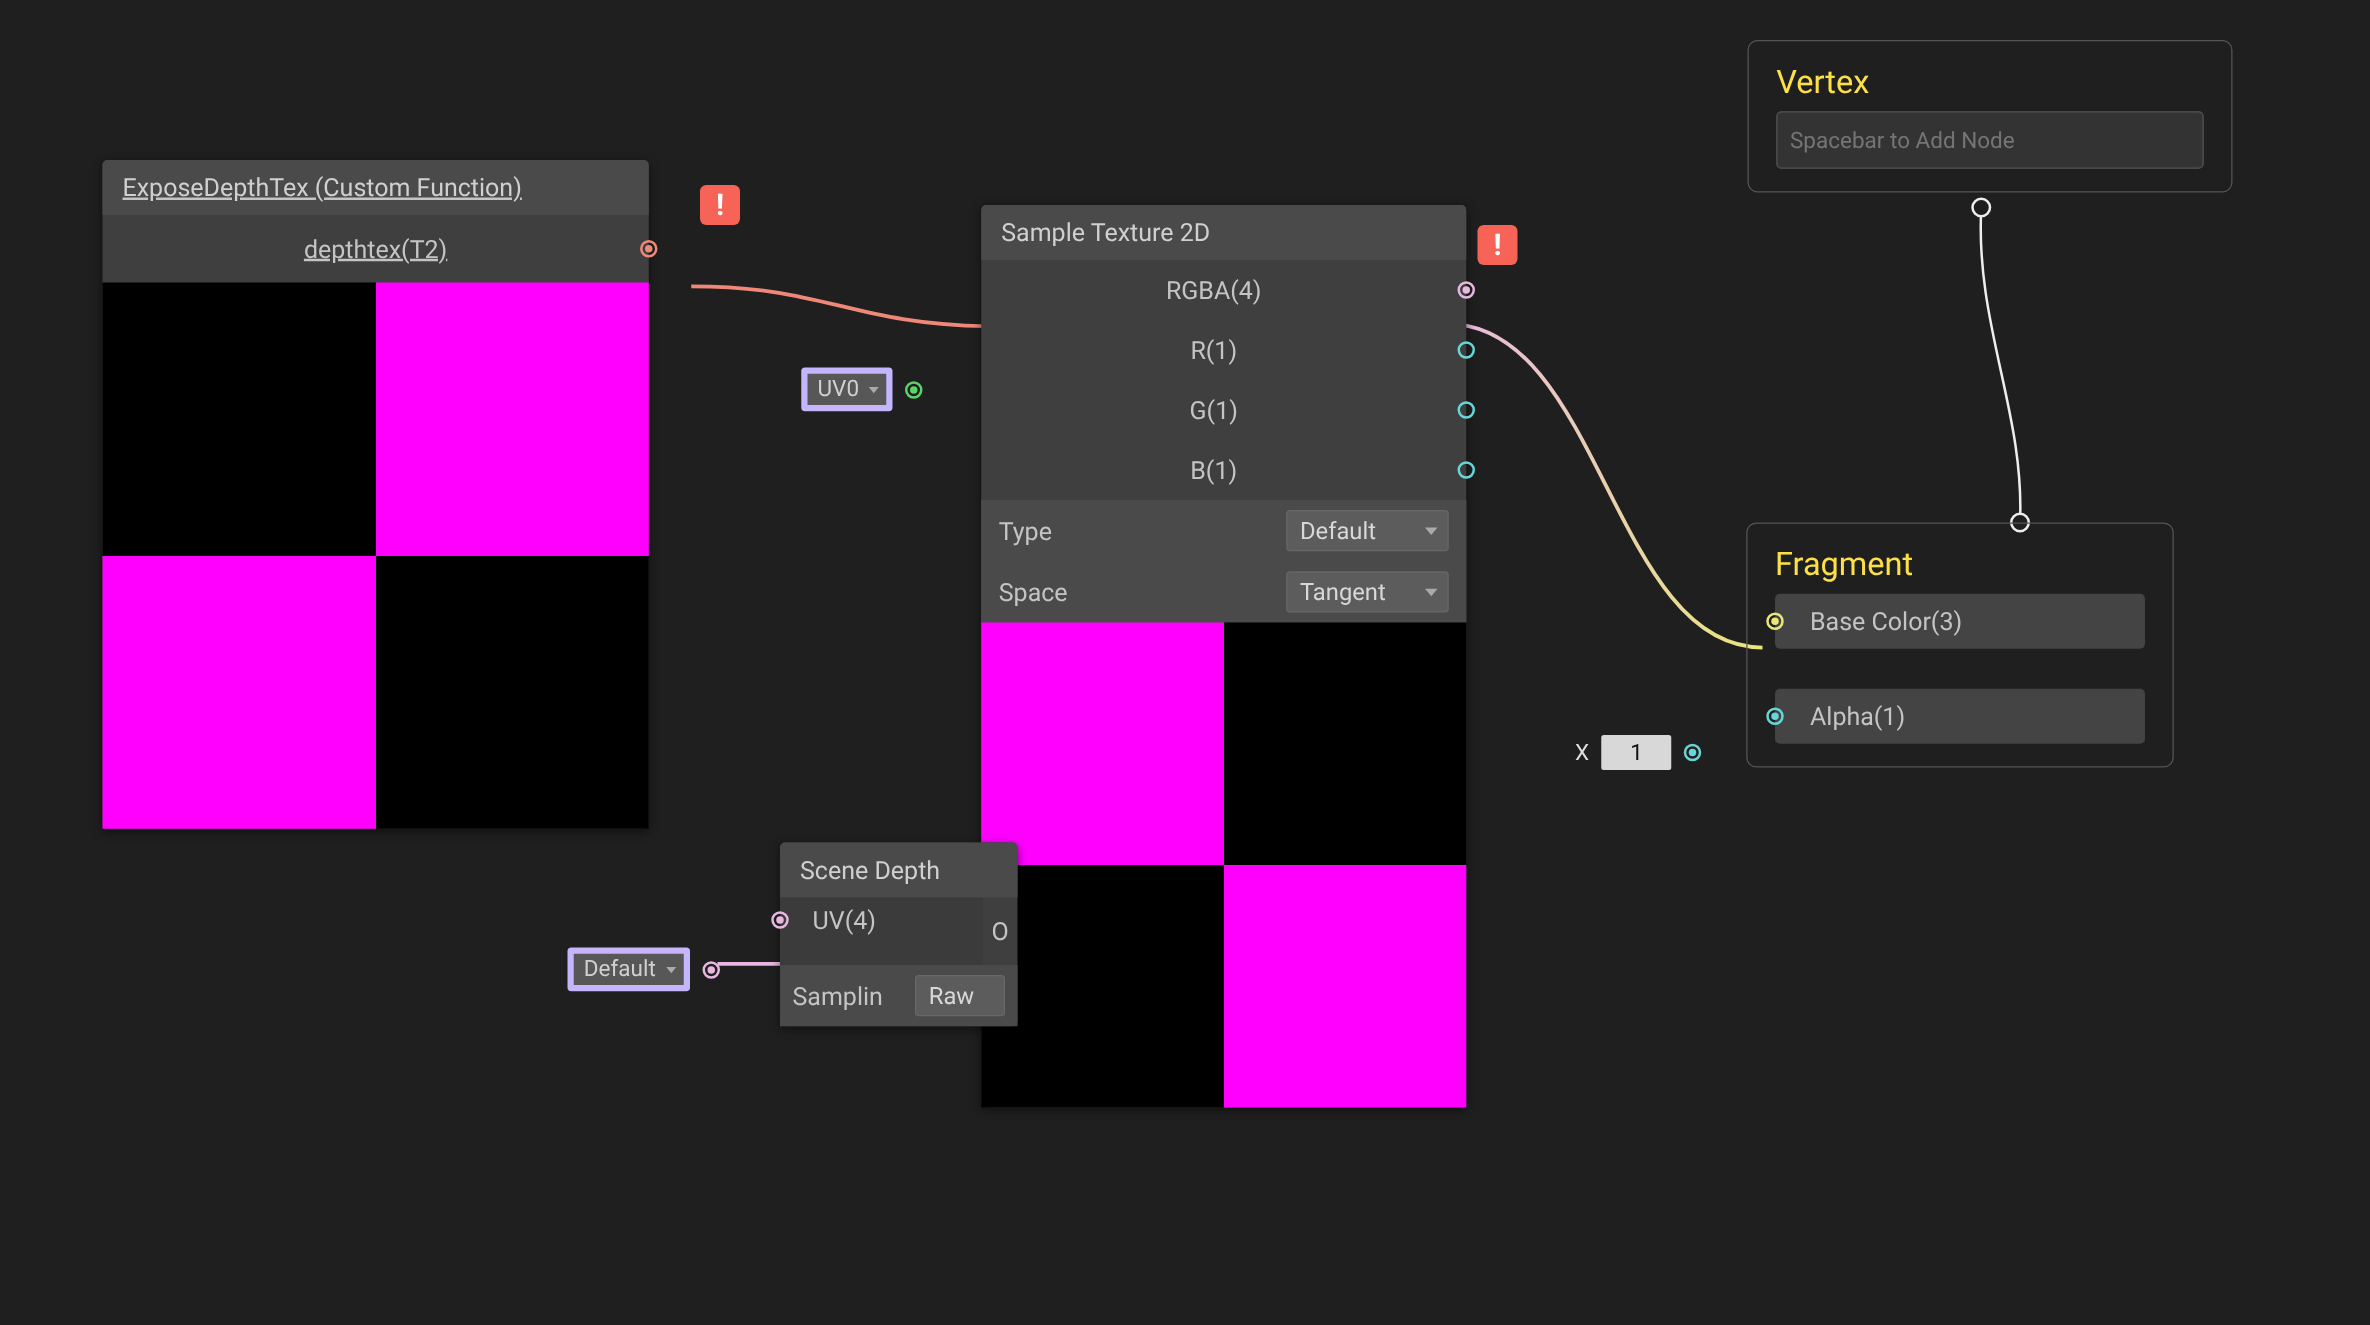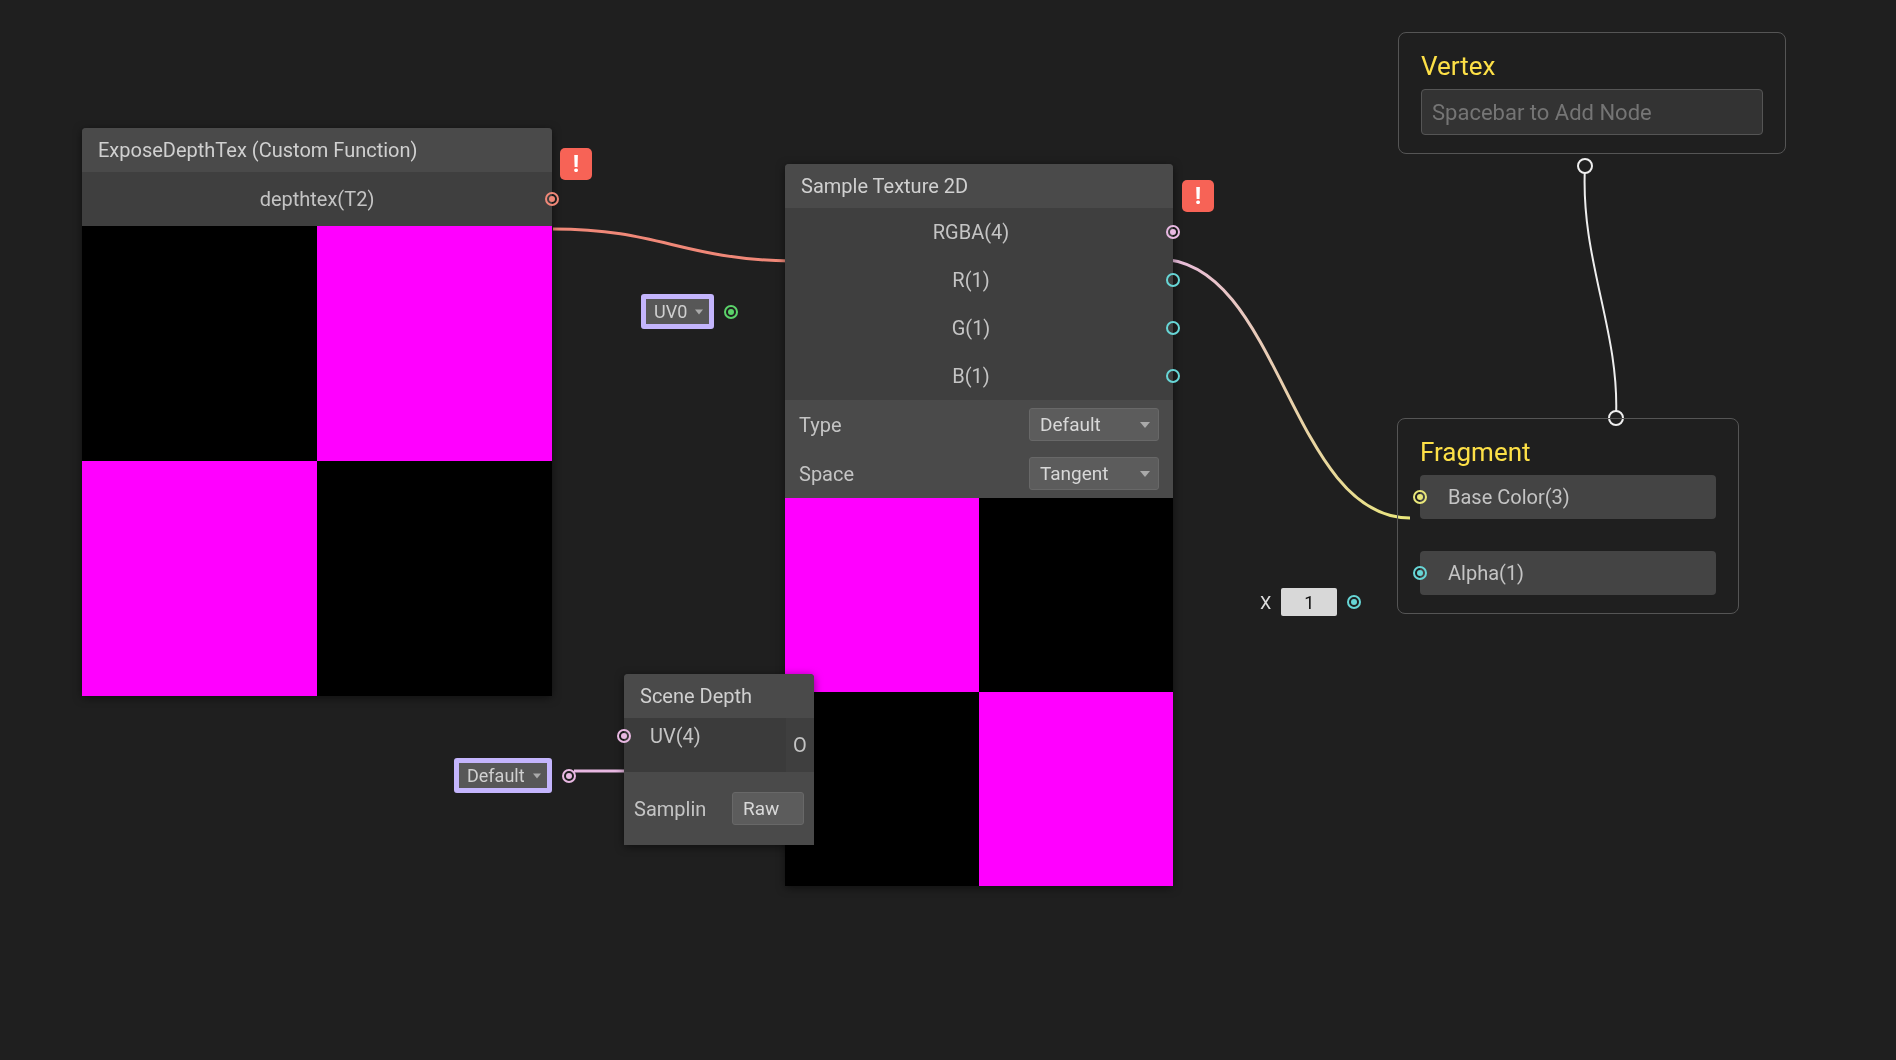--- a/index.html
+++ b/index.html
@@ -1,21 +1,21 @@
 <!DOCTYPE html>
 <html><head>
 <meta charset="utf-8">
 <style>
   *{box-sizing:border-box;margin:0;padding:0;font-family:-apple-system,BlinkMacSystemFont,"Segoe UI",Roboto,sans-serif}
   body{background:#1f1f1f;width:1896px;height:1060px;position:relative;color:#c4c4c4;overflow:hidden}
   .node{position:absolute;background:#3f3f3f;border-radius:4px;box-shadow:0 2px 8px rgba(0,0,0,.5)}
   .node-title{padding:10px 16px;background:#4a4a4a;border-radius:4px 4px 0 0;font-size:20px;color:#d0d0d0}
   .master{position:absolute;border:1px solid #555;border-radius:8px;padding:18px 22px;background:transparent}
   .master-title{font-size:26px;color:#fde047;margin-bottom:8px}
-  .search{background:#333;border:1px solid #555;border-radius:4px;padding:6px 10px;color:#888;width:100%;font-size:22px;height:46px}
+  .search{background:#333;border:1px solid #555;border-radius:4px;padding:6px 10px;color:#888;width:100%;font-size:18px;height:46px}
   .port-row{display:flex;align-items:center;padding:6px 12px;font-size:20px;position:relative}
   .port-row.out{justify-content:center}
   .port{width:14px;height:14px;border-radius:50%;border:2px solid;display:inline-block;flex:0 0 14px}
   .port.filled::after{content:"";display:block;width:6px;height:6px;border-radius:50%;margin:2px;background:currentColor}
   .prop-row{display:flex;justify-content:space-between;align-items:center;padding:8px 14px;font-size:20px;background:#4a4a4a}
   .dd{background:#5c5c5c;border:1px solid #686868;padding:4px 26px 4px 10px;border-radius:3px;color:#d8d8d8;position:relative;min-width:130px;font-size:19px}
   .dd .arrow{position:absolute;right:8px;top:50%;transform:translateY(-50%);border-left:5px solid transparent;border-right:5px solid transparent;border-top:6px solid #aaa}
   .mini-dd{background:#575757;border:5px solid #c4b5fd;padding:2px 22px 2px 8px;border-radius:3px;color:#d0d0d0;position:relative;font-size:18px}
   .mini-dd .arrow{position:absolute;right:6px;top:50%;transform:translateY(-50%);border-left:4px solid transparent;border-right:4px solid transparent;border-top:5px solid #aaa}
   .preview{width:100%;aspect-ratio:1}
@@ -63,21 +63,21 @@
 
   <path d="M 1158 259 C 1280 259 1290 518 1410 518" stroke="url(#g3)" stroke-width="3" fill="none"></path>
 
   <path d="M 1585 166 C 1580 260 1620 330 1616 418" stroke="#eee" stroke-width="2" fill="none"></path>
   <circle cx="1585" cy="166" r="7" fill="#1f1f1f" stroke="#eee" stroke-width="2"></circle>
   <circle cx="1616" cy="418" r="7" fill="#1f1f1f" stroke="#eee" stroke-width="2"></circle>
 
   <path d="M 1377 602 L 1416 602" stroke="url(#g4)" stroke-width="3" fill="none"></path>
 </svg>
 
-<div class="node" style="left:82px;top:128px;width:470px;">
+<div class="node" style="left:82px;top:128px;width:437px;text-decoration:underline;">
   <div class="node-title">ExposeDepthTex (Custom Function)</div>
   <div class="port-row out" style="height:54px;padding-right:0;">
     <span style="margin-right:12px">depthtex(T2)</span>
     <span class="port filled" style="color:#f08878;border-color:#f08878;position:absolute;right:-7px"></span>
   </div>
   <div class="preview checker2"></div>
 </div>
 <div class="err" style="left:560px;top:148px">!</div>
 
 <div class="node" style="left:785px;top:164px;width:388px;">
@@ -131,21 +131,21 @@
         <span class="port filled" style="color:#e8b8e2;border-color:#e8b8e2;position:absolute;left:-7px"></span>
         <span style="margin-left:14px">UV(4)</span>
       </div>
     </div>
     <div style="width:28px">
       <div class="port-row out" style="height:54px;padding:6px 4px">
         <span>O</span>
       </div>
     </div>
   </div>
-  <div class="prop-row" style="gap:6px;padding:20px 10px">
+  <div class="prop-row" style="gap:6px;padding:8px 10px">
     <span>Samplin</span>
     <div class="dd" style="min-width:72px;padding-right:10px"><span>Raw</span></div>
   </div>
 </div>
 
 <div class="inline-port-group" style="left:454px;top:758px">
   <div class="mini-dd"><span>Default</span><span class="arrow"></span></div>
   <span class="port filled" style="color:#e8b8e2;border-color:#e8b8e2"></span>
 </div>
 

